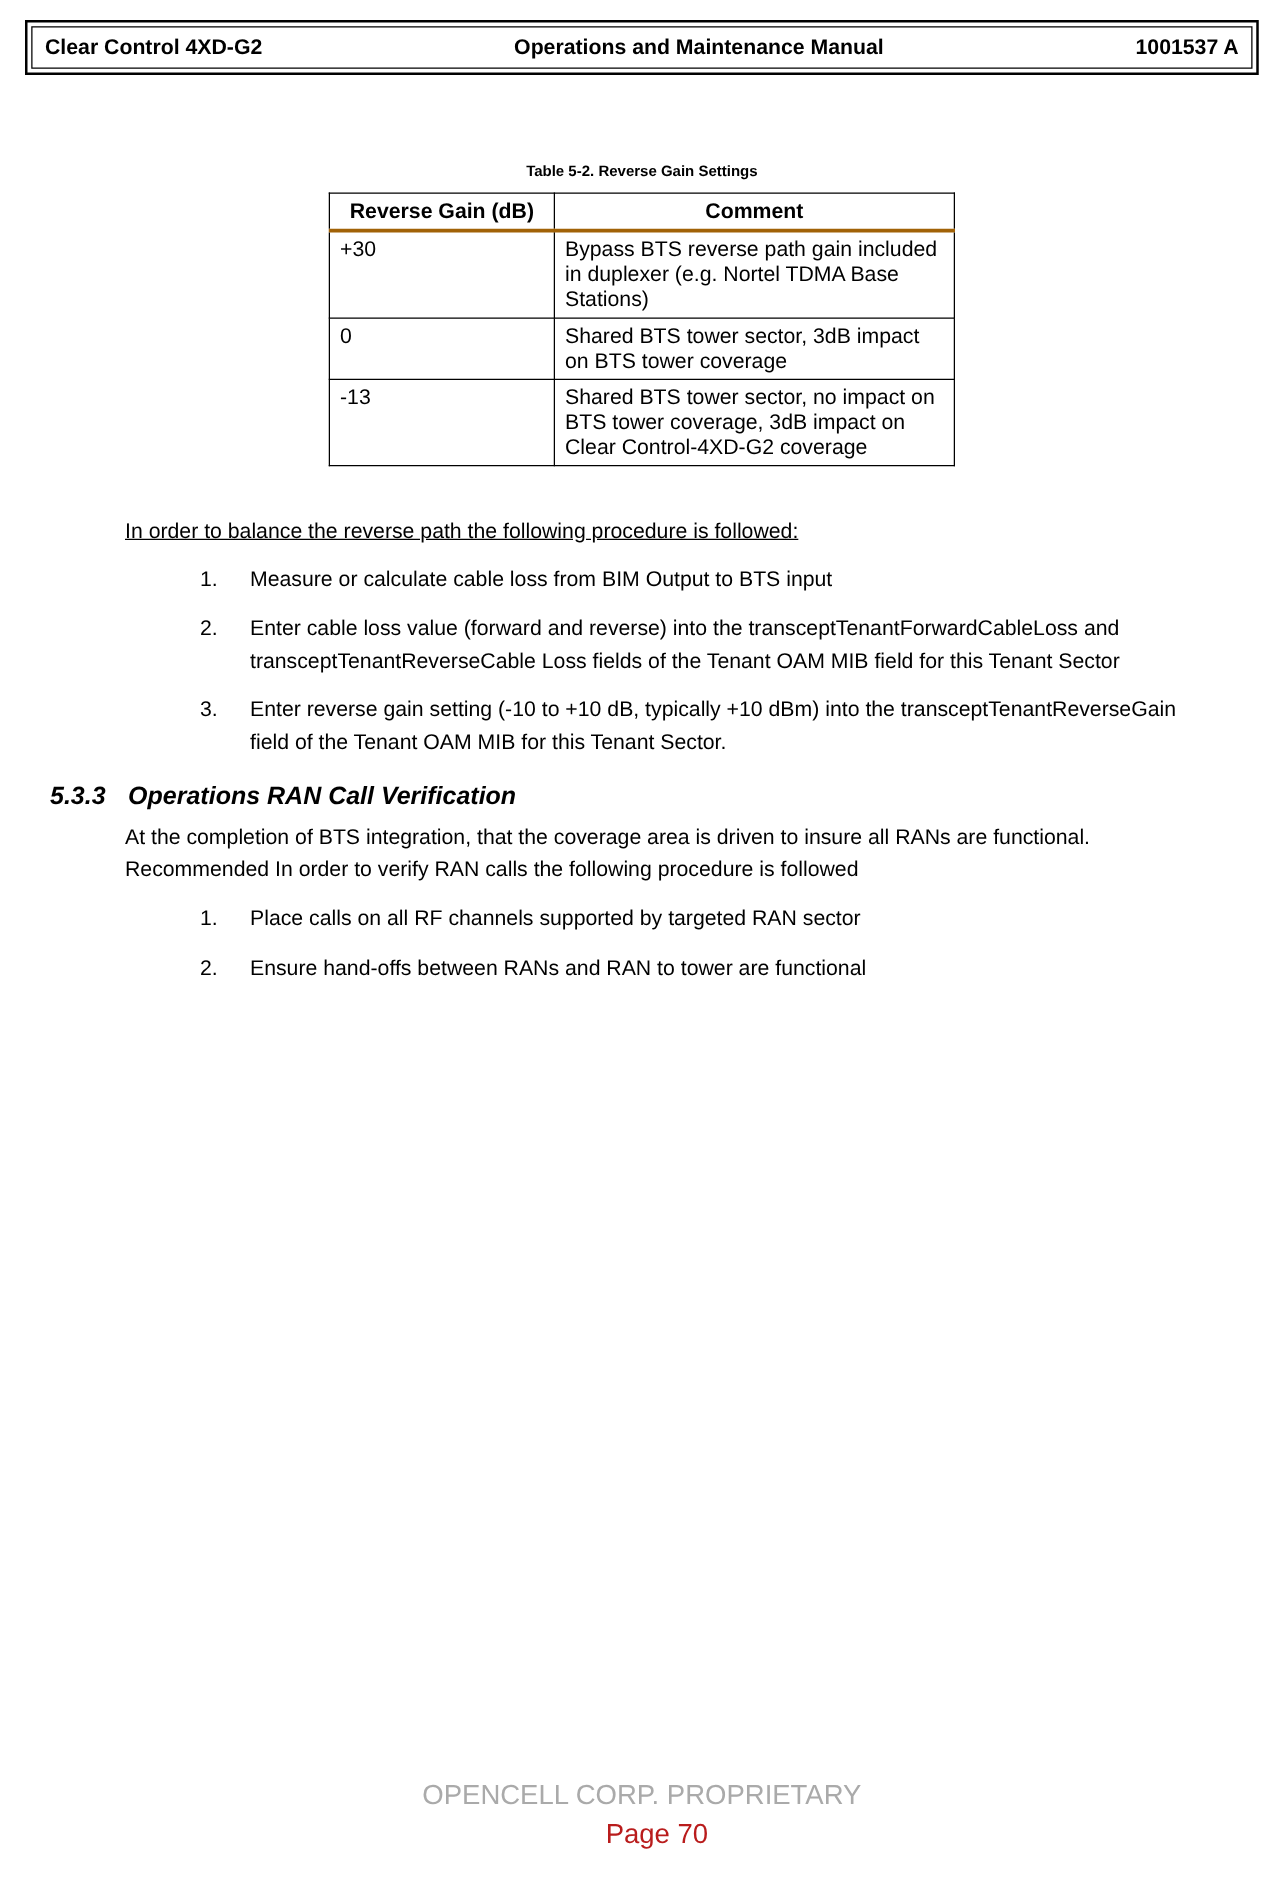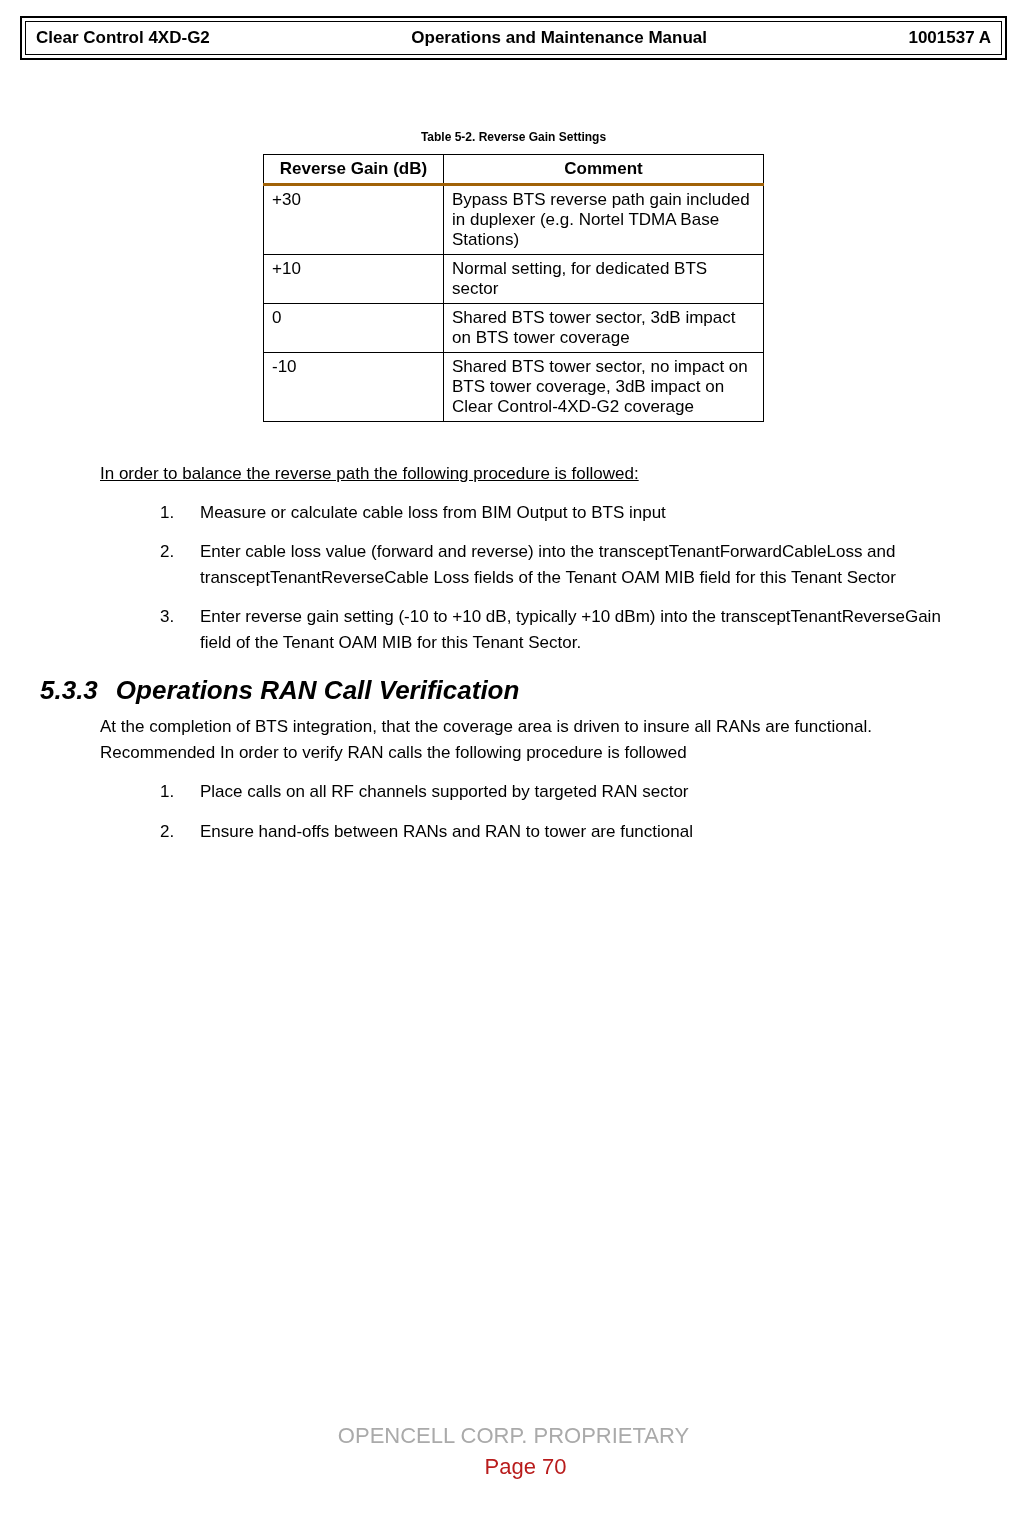--- a/index.html
+++ b/index.html
@@ -76,21 +76,21 @@
       position: relative;
       padding-left: 40px;
     }
     ol.numbered li .num {
       position: absolute;
       left: 0;
     }
     .section-heading {
       font-style: italic;
       font-weight: bold;
-      font-size: 26px;
+      font-size: 20px;
       margin-top: 20px;
       margin-bottom: 8px;
       display: flex;
       gap: 18px;
     }
     .section-number {
       font-style: italic;
       font-weight: bold;
     }
     .footer {
@@ -126,29 +126,25 @@
         <th class="col-gain">Reverse Gain (dB)</th>
         <th class="col-comment">Comment</th>
       </tr>
     </thead>
     <tbody>
       <tr>
         <td>+30</td>
         <td>Bypass BTS reverse path gain included in duplexer (e.g. Nortel TDMA Base Stations)</td>
       </tr>
       <tr>
-        <td>+10</td>
-        <td>Normal setting, for dedicated BTS sector</td>
-      </tr>
-      <tr>
         <td>0</td>
         <td>Shared BTS tower sector, 3dB impact on BTS tower coverage</td>
       </tr>
       <tr>
-        <td>-10</td>
+        <td>-13</td>
         <td>Shared BTS tower sector, no impact on BTS tower coverage, 3dB impact on Clear Control-4XD-G2 coverage</td>
       </tr>
     </tbody>
   </table>
 
   <div class="content-indent">
     <p class="para">In order to balance the reverse path the following procedure is followed:</p>
     <ol class="numbered">
       <li><span class="num">1.</span><span>Measure or calculate cable loss from BIM Output to BTS input</span></li>
       <li><span class="num">2.</span><span>Enter cable loss value (forward and reverse) into the transceptTenantForwardCableLoss and transceptTenantReverseCable Loss fields of the Tenant OAM MIB field for this Tenant Sector</span></li>

